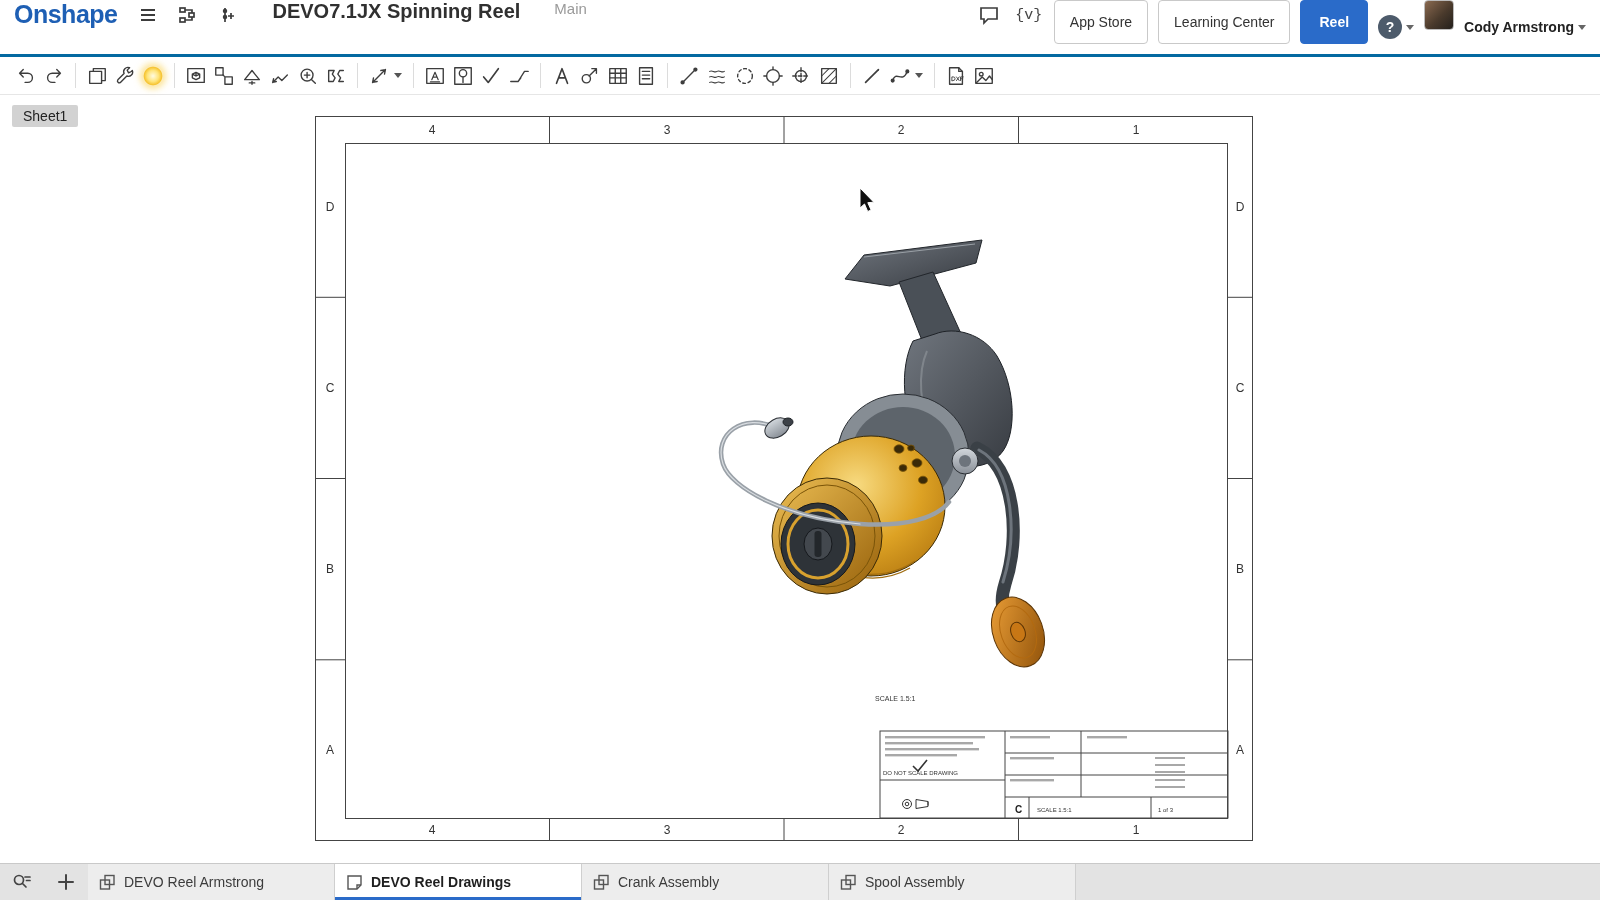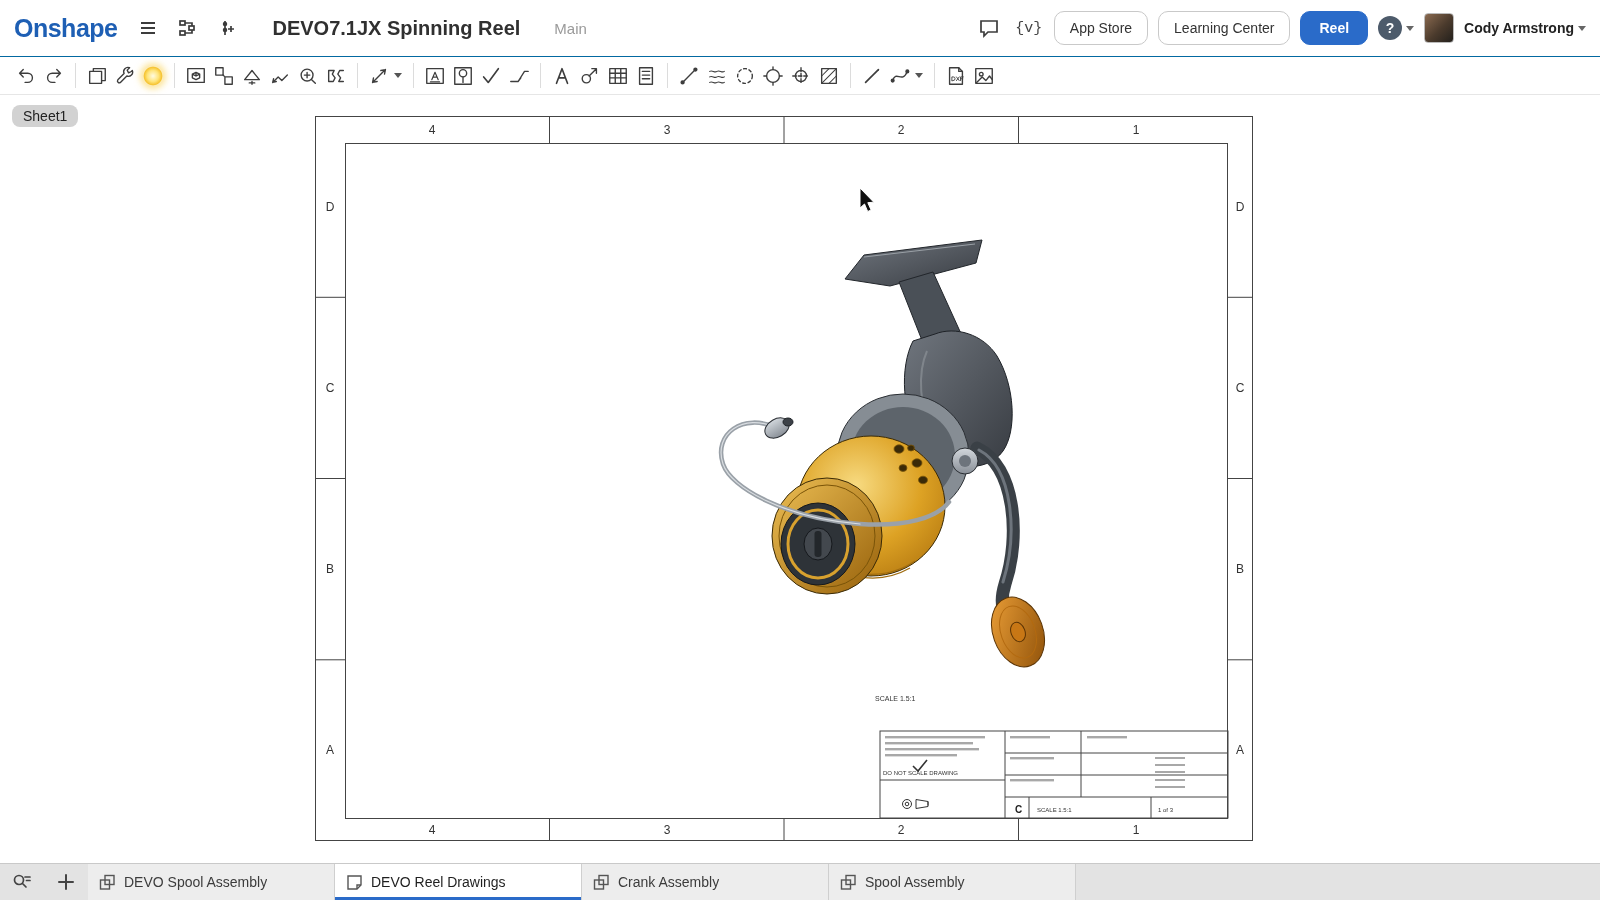--- a/index.html
+++ b/index.html
@@ -1,30 +1,30 @@
 <!DOCTYPE html>
 <html><head>
 <meta charset="utf-8">
 <style>
   *{box-sizing:border-box;margin:0;padding:0}
   html,body{width:1600px;height:900px;overflow:hidden;background:#fff;
     font-family:"Liberation Sans",sans-serif;color:#333}
 
   
-  .header{height:57px;border-bottom:1px solid #0369a1;display:flex;align-items:center;
+  .header{height:57px;border-bottom:3px solid #0369a1;display:flex;
     padding:0 14px;gap:10px;background:#fff;position:relative;z-index:5}
   .logo{font-size:25px;font-weight:bold;color:#1e5fb4;letter-spacing:-0.5px;margin-right:6px}
   .hicon{width:30px;height:30px;display:flex;align-items:center;justify-content:center;
     color:#3c3c3c;cursor:pointer;border-radius:3px}
   .hicon svg{stroke:#3c3c3c;fill:none;stroke-width:1.7}
   .doc-title{font-size:20px;font-weight:bold;color:#303030;margin-left:19px;white-space:nowrap}
   .workspace{font-size:15px;color:#9a9a9a;margin-left:24px}
   .spacer{flex:1}
   .fs-glyph{font-size:15px;color:#444;font-family:"Liberation Mono",monospace}
-  .btn{border:1px solid #c9c9c9;background:#fff;border-radius:10px;height:34px;padding:0 15px;
+  .btn{border:1px solid #c9c9c9;background:#fff;border-radius:4px;height:44px;padding:0 15px;
     font-size:14px;color:#333;display:flex;align-items:center;cursor:pointer;white-space:nowrap}
   .btn-share{background:#2a6bc9;border-color:#2a6bc9;color:#fff;font-weight:bold;padding:0 18px}
   .help-circle{width:24px;height:24px;border-radius:50%;background:#4d5b6b;color:#fff;
     font-size:14px;font-weight:bold;display:flex;align-items:center;justify-content:center}
   .caret{width:0;height:0;border-left:4px solid transparent;border-right:4px solid transparent;
     border-top:5px solid #666;display:inline-block;margin-left:4px}
   .avatar{width:30px;height:30px;border-radius:4px;
     background:linear-gradient(135deg,#8a6a50 0%,#4a3a2c 55%,#23201c 100%);border:1px solid #bbb}
   .user-name{font-size:14px;font-weight:bold;color:#222;display:flex;align-items:center;cursor:pointer}
 
@@ -37,32 +37,32 @@
   .sep{width:1px;height:25px;background:#dcdcdc;margin:0 7px;flex:0 0 auto}
   .glow{width:20px;height:20px;border-radius:50%;
     background:radial-gradient(circle,#fffbe2 0%,#ffe47a 40%,#f6c433 62%,rgba(246,196,51,0) 75%);
     box-shadow:0 0 6px 3px rgba(250,205,70,.55)}
   .dd-caret{width:0;height:0;border-left:4px solid transparent;border-right:4px solid transparent;
     border-top:5px solid #555;margin:0 4px 0 1px;flex:0 0 auto;cursor:pointer}
 
   
   .canvas{position:relative;height:768px;background:#fff;overflow:hidden}
   .sheet-badge{position:absolute;top:10px;left:12px;background:#d2d2d2;color:#222;
-    font-size:14px;padding:3px 11px;border-radius:8px;cursor:pointer;z-index:3}
+    font-size:14px;padding:3px 11px;border-radius:2px;cursor:pointer;z-index:3}
   .sheet-svg{position:absolute;left:315px;top:21px}
 
   
   .footer{height:37px;background:#e3e3e3;border-top:1px solid #c9c9c9;display:flex;align-items:stretch}
   .ftool{width:44px;display:flex;align-items:center;justify-content:center;cursor:pointer}
   .ftool svg{stroke:#444;fill:none;stroke-width:1.7;stroke-linecap:round}
   .ftab{width:247px;display:flex;align-items:center;gap:8px;padding:0 11px;
     border-right:1px solid #cfcfcf;background:#ededed;font-size:14px;color:#3c3c3c;
     cursor:pointer;white-space:nowrap;overflow:hidden}
   .ftab svg{stroke:#555;fill:none;stroke-width:1.4;flex:0 0 auto}
-  .ftab.active{background:#fff;color:#1f1f1f;font-weight:normal;box-shadow:inset 0 -3px 0 #2a6bc9}
+  .ftab.active{background:#fff;color:#1f1f1f;font-weight:bold;box-shadow:inset 0 -3px 0 #2a6bc9}
   .ftab-label{overflow:hidden;text-overflow:ellipsis}
 </style>
 </head>
 <body>
 
 <div class="header">
   <div class="logo">Onshape</div>
   <div class="hicon">
     <svg width="20" height="20" viewBox="0 0 20 20">
         <path d="M3 5h14M3 10h14M3 15h14" stroke-width="2.2"></path>
@@ -466,21 +466,21 @@
   <div class="ftool">
     <svg width="20" height="20" viewBox="0 0 20 20">
         <path d="M10 3v14M3 10h14" stroke-width="2"></path>
       </svg>
   </div>
   <div class="ftab">
     <svg width="17" height="17" viewBox="0 0 17 17">
         <rect x="1.5" y="6" width="9" height="9"></rect>
         <rect x="6" y="1.5" width="9" height="9"></rect>
       </svg>
-    <span class="ftab-label">DEVO Spool Assembly</span>
+    <span class="ftab-label">DEVO Reel Armstrong</span>
   </div>
   <div class="ftab active">
     <svg width="17" height="17" viewBox="0 0 17 17">
         <path d="M2 2h13v9l-4 4H2z"></path>
         <path d="M11 15v-4h4"></path>
       </svg>
     <span class="ftab-label">DEVO Reel Drawings</span>
   </div>
   <div class="ftab">
     <svg width="17" height="17" viewBox="0 0 17 17">

